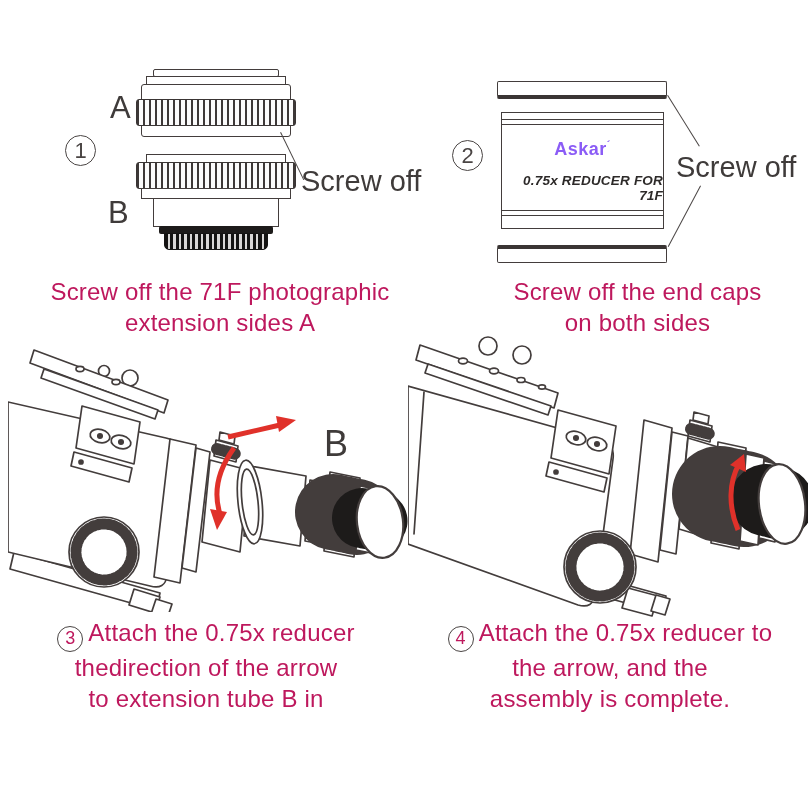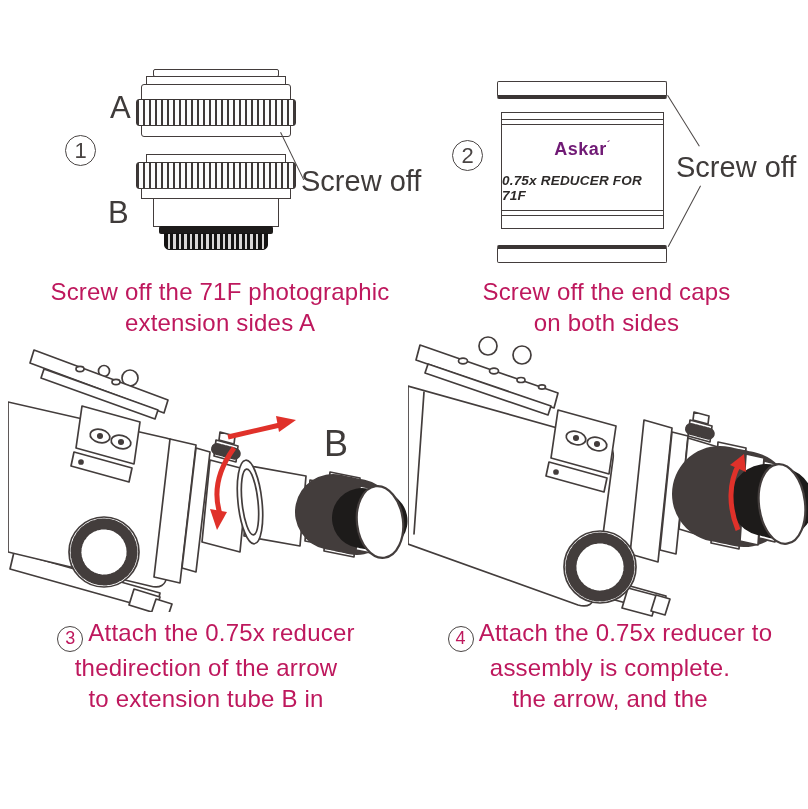--- a/index.html
+++ b/index.html
@@ -42,23 +42,23 @@
   .dark-band{position:absolute;background:#1d1b1a;border-radius:2px;}
   
   .cap{position:absolute;box-sizing:border-box;border:1.7px solid #433d3c;background:#fff;border-radius:2px;}
   .cap-edge-b{border-bottom:4px solid #3a3534;}
   .cap-edge-t{border-top:4px solid #3a3534;}
   .reducer-body{
     position:absolute;box-sizing:border-box;border:1.8px solid #433d3c;background:#fff;
     display:flex;flex-direction:column;align-items:center;justify-content:center;
   }
   .lip{position:absolute;left:0;width:100%;border-top:1.4px solid #433d3c;}
-  .brand{font-weight:700;font-size:18px;color:#701a75;letter-spacing:0.5px;}
+  .brand{font-weight:700;font-size:18px;color:#8b5cf6;letter-spacing:0.5px;}
   .brand-mark{font-size:11px;vertical-align:7px;}
-  .product{font-style:italic;font-weight:700;font-size:13.5px;color:#2d2a29;margin-top:13px;letter-spacing:0.2px;}
+  .product{font-style:italic;font-weight:700;font-size:13.5px;color:#2d2a29;margin-top:13px;letter-spacing:0.2px;text-align:right;}
   svg text{font-family:"Liberation Sans",sans-serif;}
 </style>
 </head>
 <body>
 
 <span class="circled" style="left:65px;top:135px;">1</span>
 
 <div>
   <div class="tube-part" style="left:153px;top:69px;width:126px;height:8px;border-radius:2px;"></div>
   <div class="tube-part" style="left:146px;top:76px;width:140px;height:9px;"></div>
@@ -97,21 +97,21 @@
     <div class="brand"><span>Askar</span><span class="brand-mark">´</span></div>
     <div class="product">0.75x REDUCER FOR 71F</div>
   </div>
   <div class="cap cap-edge-t" style="left:497px;top:245px;width:170px;height:18px;"></div>
 </div>
 
 <div class="leader" style="left:668px;top:95px;width:60px;transform:rotate(58deg);"></div>
 <div class="leader" style="left:701px;top:186px;width:69px;transform:rotate(118deg);"></div>
 <span class="callout" style="left:676px;top:151px;">Screw off</span>
 
-<div class="caption" style="left:444px;top:276px;width:325px;">
+<div class="caption" style="left:475px;top:276px;width:325px;">
   <div>Screw off the end caps</div>
   <div>on both sides</div>
 </div>
 
 <svg class="abs" style="left:8px;top:340px;" width="400" height="272" viewBox="0 0 400 272">
   <g stroke="#433d3c" stroke-width="1.7" fill="#ffffff" stroke-linejoin="round" stroke-linecap="round">
 
     <g>
       <polygon points="6,212 152,253 148,270 2,229"></polygon>
       <polygon points="126,249 152,257 147,273 121,265"></polygon>
@@ -260,15 +260,15 @@
   <g fill="#e0312a" stroke="none">
     <path d="M330,196 C320,172 321,148 331,130" fill="none" stroke="#e0312a" stroke-width="5"></path>
     <polygon points="336,120 322,131 338,138"></polygon>
   </g>
 </svg>
 
 <div class="caption" style="left:415px;top:617px;width:390px;">
   <div>
     <span class="circled-inline">4</span><span>Attach the 0.75x reducer to</span>
   </div>
+  <div>the arrow, and the</div>
   <div>assembly is complete.</div>
-  <div>the arrow, and the</div>
 </div>
 
 </body></html>

